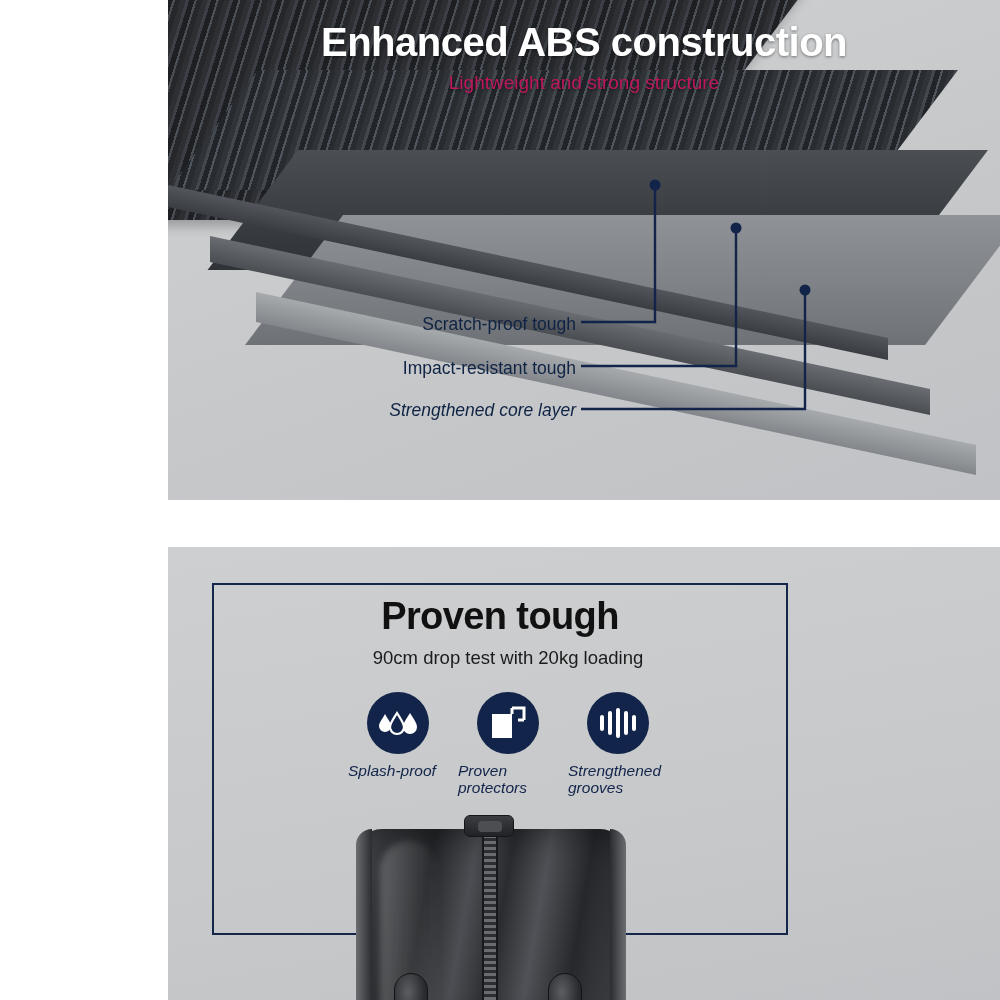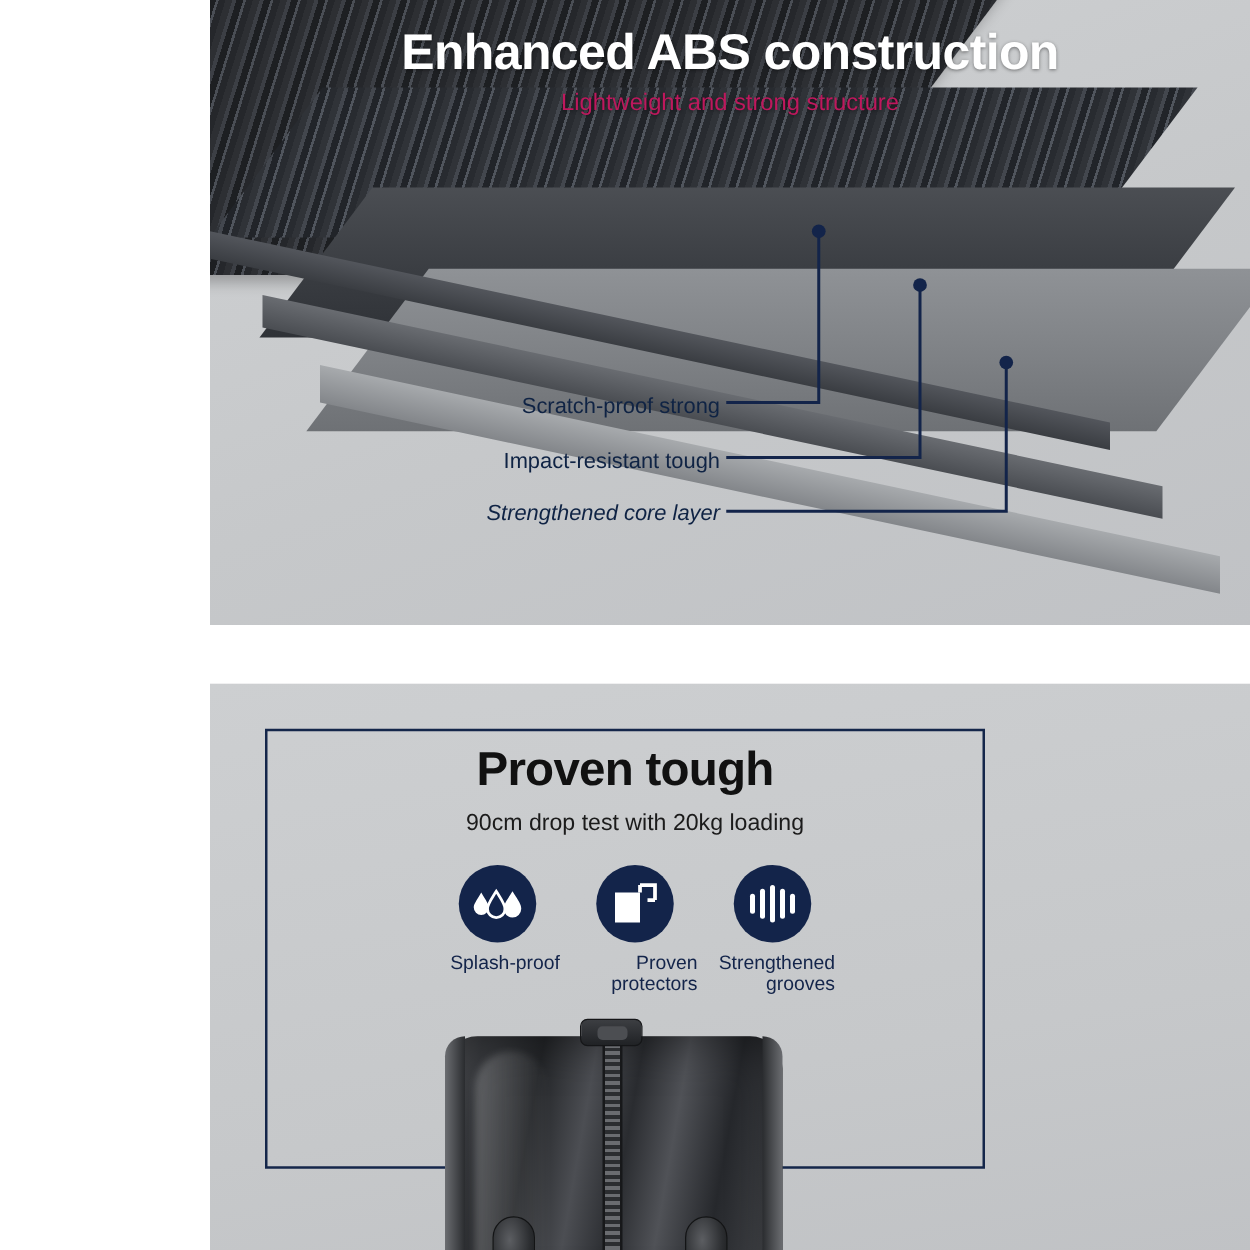--- a/index.html
+++ b/index.html
@@ -171,21 +171,21 @@
   }
 
   .features {
     position: absolute;
     left: 180px; top: 145px;
     width: 320px;
     display: flex;
     justify-content: space-between;
     align-items: flex-start;
   }
-  .feature { width: 100px; text-align: right; }
+  .feature { width: 100px; text-align: left; font-style: italic; }
   .feature .circle {
     width: 62px; height: 62px;
     margin: 0 auto 8px auto;
     border-radius: 50%;
     background: #13244a;
     display: flex; align-items: center; justify-content: center;
   }
   .feature .flabel {
     color: #13244a;
     font-size: 15.5px;
@@ -294,21 +294,21 @@
         <path d="M413 366 L568 366 L568 228"></path>
         <path d="M413 409 L637 409 L637 290"></path>
       </g>
       <g fill="#13244a">
         <circle cx="487" cy="185" r="5.5"></circle>
         <circle cx="568" cy="228" r="5.5"></circle>
         <circle cx="637" cy="290" r="5.5"></circle>
       </g>
     </svg>
 
-    <div class="callout-label c1">Scratch-proof strong</div>
+    <div class="callout-label c1">Scratch-proof tough</div>
     <div class="callout-label c2">Impact-resistant tough</div>
     <div class="callout-label c3">Strengthened core layer</div>
   </section>
 
   <section class="panel2">
     <div class="panel2-bg"></div>
     <div class="frame"></div>
 
     <h2 class="panel2-title">Proven tough</h2>
     <p class="panel2-sub">90cm drop test with 20kg loading</p>

